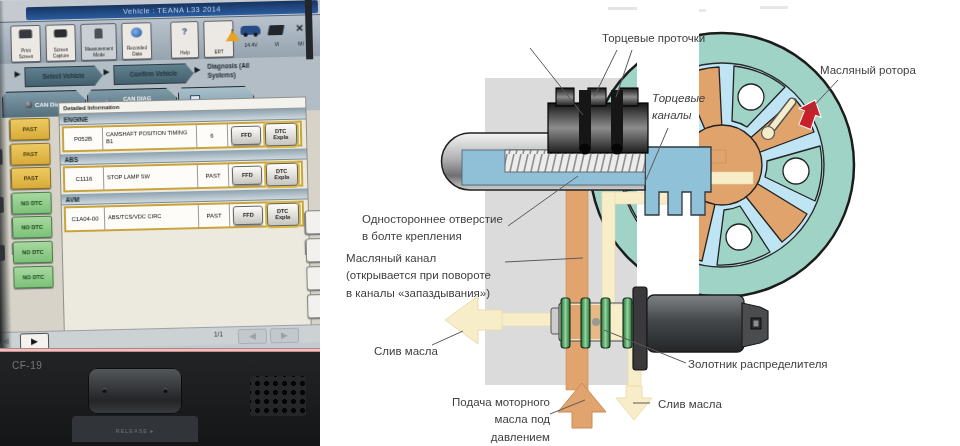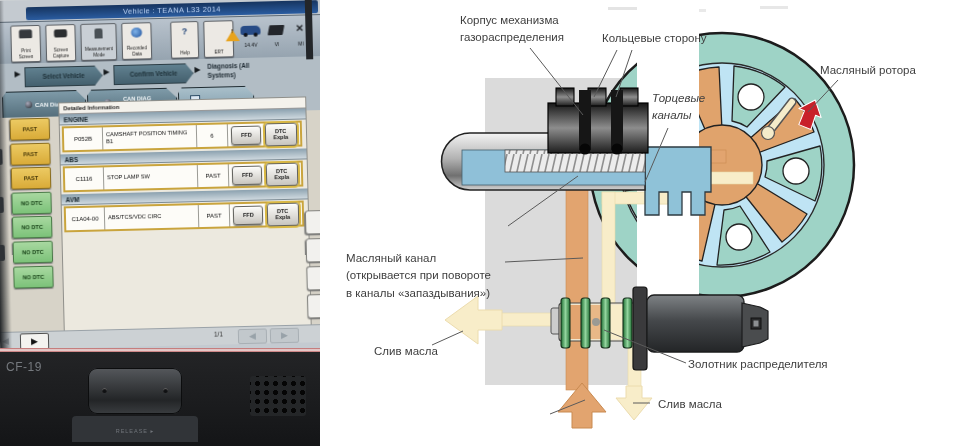--- a/index.html
+++ b/index.html
@@ -82,21 +82,21 @@
   .navbar{left:0;top:331px;width:330px;height:17px;background:#ccd1d4;border-top:1px solid #9aa2a8;}
   .navglyph{font-size:9px;line-height:15px;text-align:center;}
   .nextbtn{position:absolute;left:20px;top:1px;width:27px;height:15px;background:#f4f3f0;
            border:1px solid #4d4d4d;border-radius:2px;color:#111;}
   .dimarrow{position:absolute;top:2px;width:27px;height:13px;background:#c2c8cc;
             border:1px solid #a8afb4;border-radius:2px;color:#98a2a9;}
   .pageno{position:absolute;left:214px;top:3px;font-size:6.5px;color:#333;}
   .redline{left:0;top:348px;width:320px;height:4px;
            background:linear-gradient(#b85a5a,#efe8e8 50%,#c46868);}
   .bezel{left:0;top:352px;width:320px;height:94px;background:linear-gradient(#232426,#141517);}
-  .cf19{left:6px;top:8px;font-size:12px;color:#75797e;letter-spacing:.5px;}
+  .cf19{left:12px;top:8px;font-size:10px;color:#75797e;letter-spacing:.5px;}
   .hinge{left:88px;top:16px;width:94px;height:46px;border-radius:9px;
          background:linear-gradient(#55585c,#232527 70%,#3a3d40);box-shadow:inset 0 0 0 1px #0c0d0e;}
   .screw{position:absolute;top:20px;width:5px;height:5px;border-radius:50%;background:#101113;box-shadow:inset 0 1px 1px #666;}
   .latch{left:72px;top:64px;width:126px;height:26px;background:#313438;border-radius:4px 4px 0 0;
          color:#70747a;font-size:5.5px;text-align:center;line-height:30px;letter-spacing:1px;}
   .speaker{left:250px;top:24px;width:56px;height:40px;background:#242628;border-radius:3px;
            background-image:radial-gradient(#050505 2.4px,transparent 2.6px);background-size:9px 9px;background-position:3px 3px;}
   .lstrip{left:0;top:0;width:12px;height:348px;background:linear-gradient(90deg,#1d2023,rgba(29,32,35,0));}
   .lfrag{position:absolute;left:0;width:7px;height:16px;background:#2e3236;border-radius:0 2px 2px 0;}
   .rstrip{left:313px;top:0;width:7px;height:66px;background:#23262a;}
@@ -412,26 +412,28 @@
         <line x1="168" y1="226" x2="238" y2="176"></line>
         <line x1="165" y1="262" x2="243" y2="258"></line>
         <line x1="92" y1="345" x2="123" y2="331"></line>
         <line x1="346" y1="363" x2="264" y2="330"></line>
         <line x1="210" y1="414" x2="245" y2="400"></line>
         <line x1="310" y1="403" x2="293" y2="403"></line>
       </g>
     </svg>
 
     
-    <div class="lbl" style="left:120px;top:12px;">Корпус механизма
-газораспределения</div>
-    <div class="lbl" style="left:262px;top:30px;">Кольцевые сторону</div>
+    <div class="lbl" style="left:262px;top:30px;">Торцевые проточки</div>
     <div class="lbl" style="left:480px;top:62px;">Масляный ротора</div>
     <div class="lbl" style="left:312px;top:90px;font-style:italic;">Торцевые
 каналы</div>
+    <div class="lbl" style="left:22px;top:211px;">Одностороннее отверстие
+в болте крепления</div>
     <div class="lbl" style="left:6px;top:250px;">Масляный канал
 (открывается при повороте
 в каналы «запаздывания»)</div>
     <div class="lbl" style="left:34px;top:343px;">Слив масла</div>
     <div class="lbl" style="left:348px;top:356px;">Золотник распределителя</div>
+    <div class="lbl" style="left:95px;top:394px;width:115px;text-align:right;">Подача моторного
+масла под давлением</div>
     <div class="lbl" style="left:318px;top:396px;">Слив масла</div>
   </div>
 </div>
 
 </body></html>

